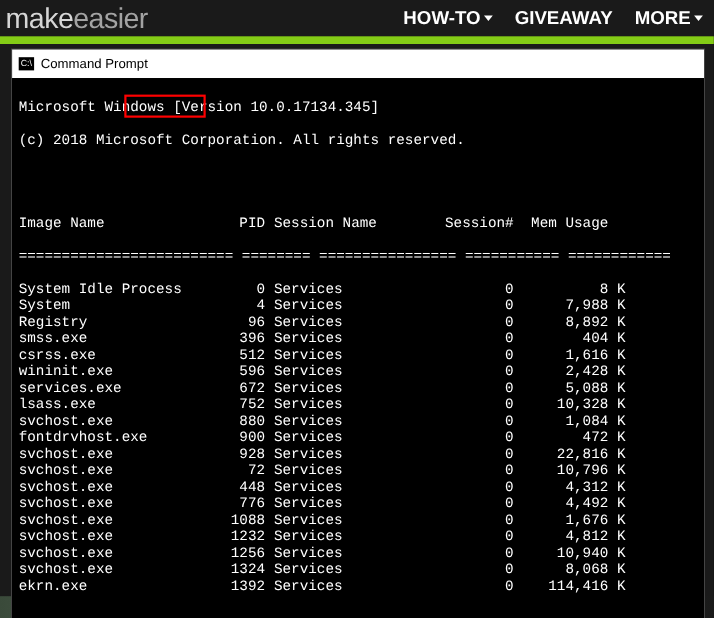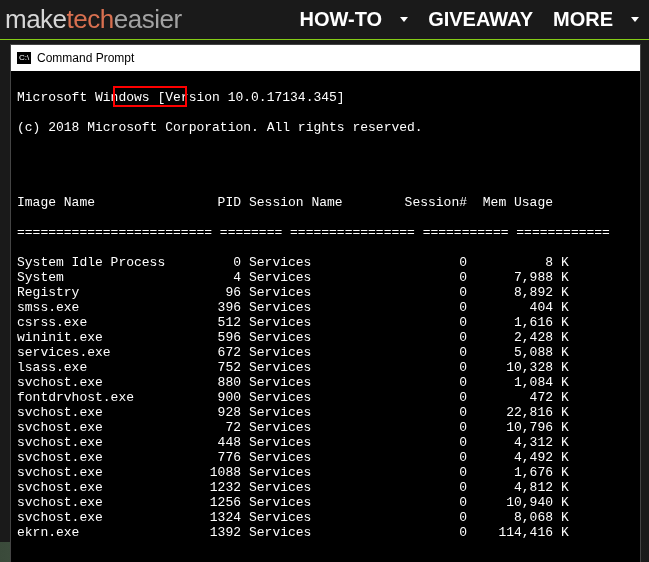--- a/index.html
+++ b/index.html
@@ -7,47 +7,47 @@
       width: 649px;
       height: 562px;
       background: #1a1a1a;
       font-family: Arial, sans-serif;
       overflow: hidden;
       position: relative;
     }
     .header-bar {
       height: 40px;
       background: #1a1a1a;
-      border-bottom: 1px solid #84cc16;
+      border-bottom: 7px solid #84cc16;
       display: flex;
       align-items: center;
       justify-content: space-between;
       padding: 0 10px 0 5px;
     }
     .logo {
       display: flex;
       align-items: center;
       height: 100%;
     }
     .logo-make { color: #d6d6d6; font-size: 26px; font-weight: normal; letter-spacing: -0.5px; }
     .logo-tech { color: #d87050; font-size: 26px; font-weight: normal; letter-spacing: -0.5px; }
     .logo-easier { color: #a3a3a3; font-size: 26px; font-weight: normal; letter-spacing: -0.5px; }
     .nav {
       display: flex;
       gap: 20px;
       align-items: center;
     }
     .nav-item {
       color: #fff;
-      font-size: 20px;
+      font-size: 17px;
       font-weight: bold;
       cursor: pointer;
       display: flex;
       align-items: center;
-      gap: 18px;
+      gap: 3px;
     }
     .caret-down {
       width: 0;
       height: 0;
       border-left: 4px solid transparent;
       border-right: 4px solid transparent;
       border-top: 5px solid #fff;
       display: inline-block;
     }
     .cmd-window {
@@ -117,21 +117,20 @@
       background: linear-gradient(90deg, #3a4a3a 0%, #5a6a5a 30%, #2a3a2a 60%, #1a1a1a 100%);
       z-index: -1;
     }
   </style>
 </head>
 <body>
 
 <div class="header-bar">
   <div class="logo">
     <span class="logo-make">make</span>
-      <span class="logo-tech">tech</span>
       <span class="logo-easier">easier</span>
   </div>
   <div class="nav">
     <div class="nav-item">
       <span>HOW-TO</span>
       <span class="caret-down"></span>
     </div>
     <div class="nav-item">
       <span>GIVEAWAY</span>
     </div>

